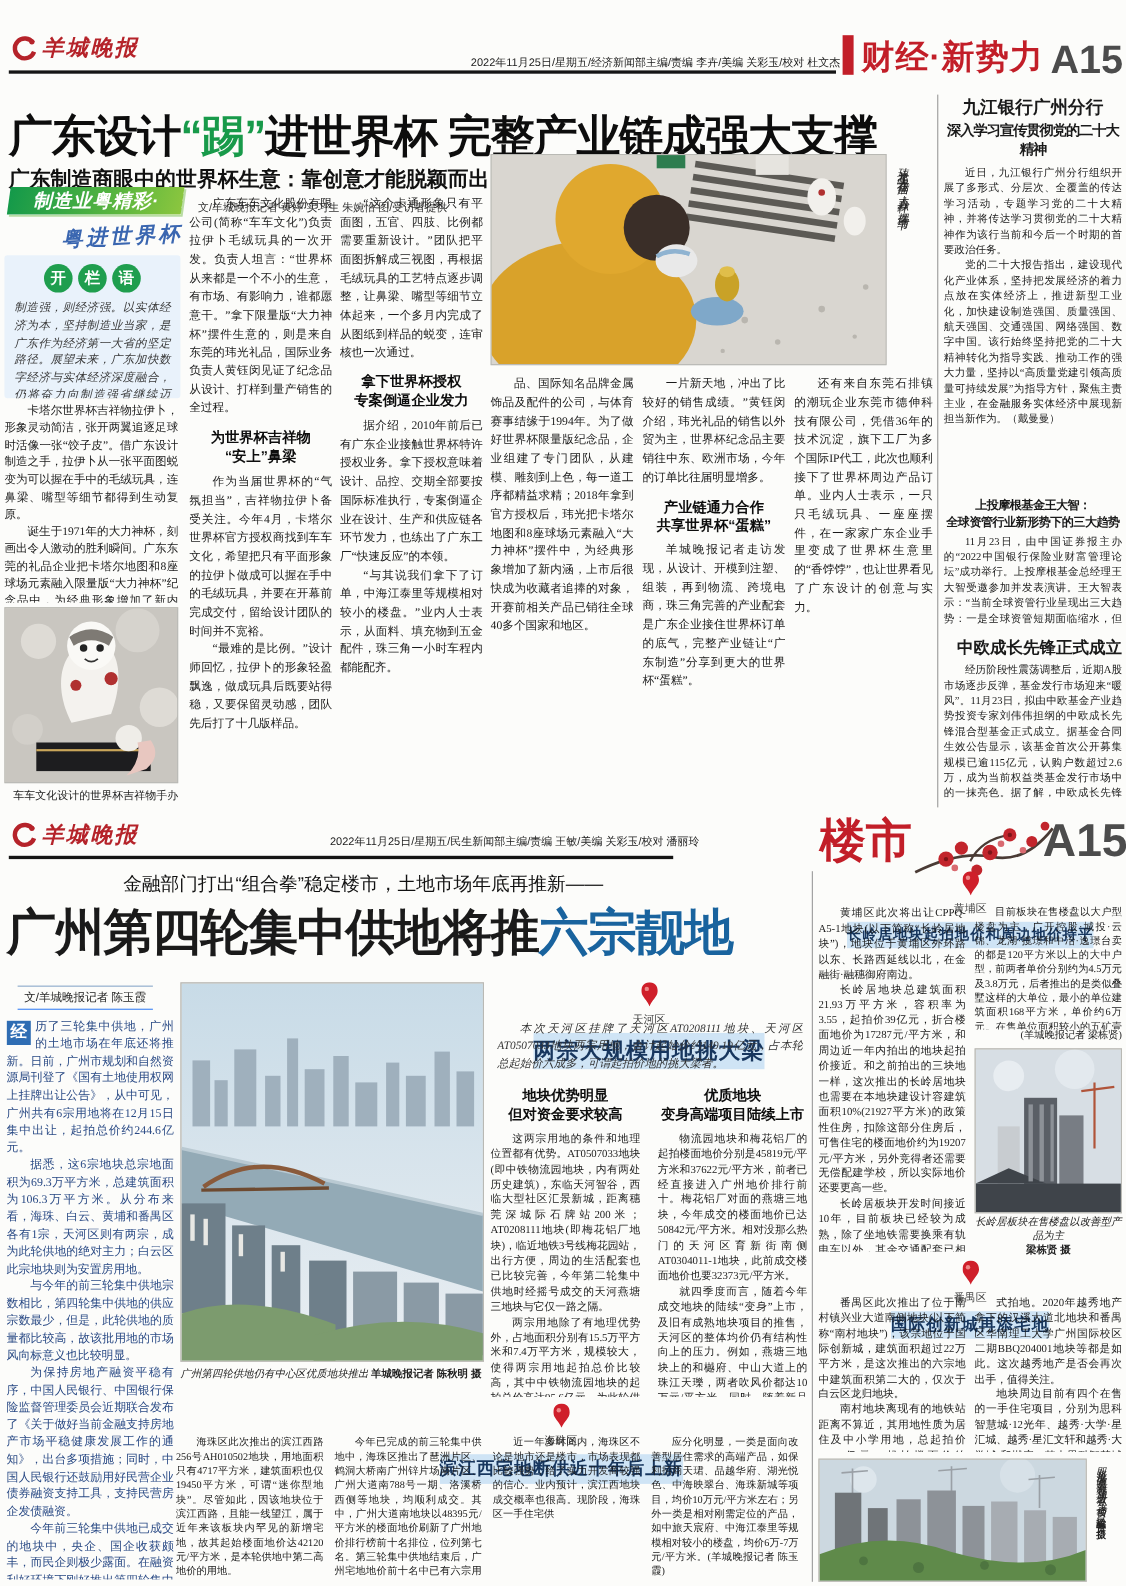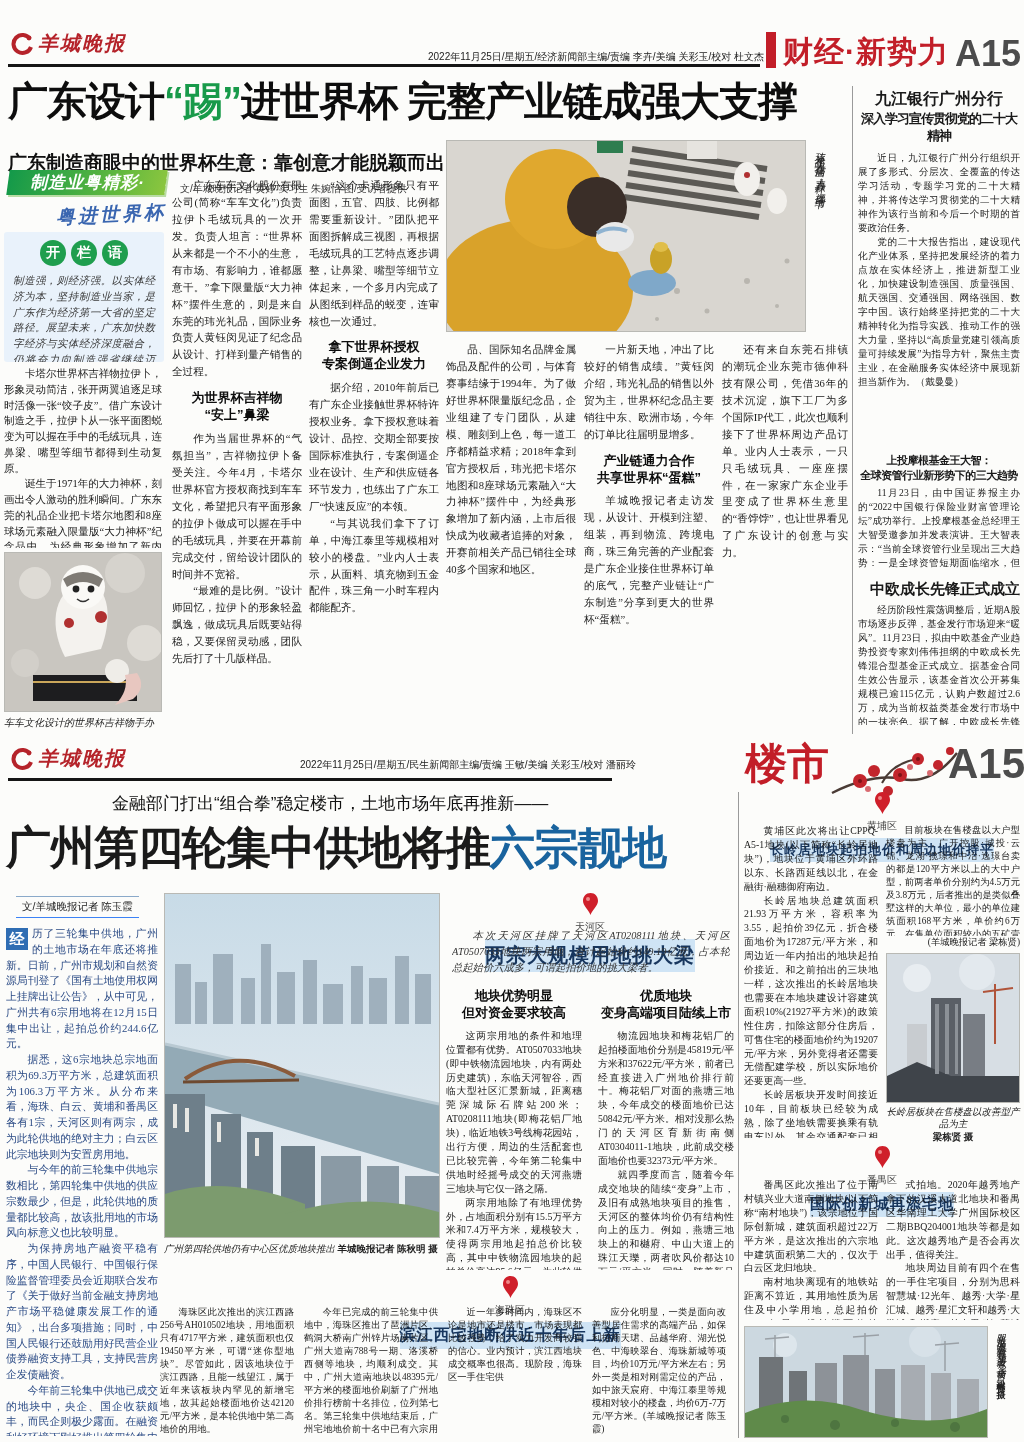--- a/index.html
+++ b/index.html
@@ -28,21 +28,21 @@
            transform:skewX(-8deg);box-shadow:2px 2px 0 #b9dca4;display:flex;align-items:center;justify-content:center;}
   .gbanner span{transform:skewX(8deg);color:#fff;font-weight:bold;font-style:italic;
                 font-size:17px;font-family:"Liberation Sans",sans-serif;letter-spacing:1px;}
   .script{color:#3a66b0;font-size:19px;font-weight:bold;font-style:italic;transform:rotate(-3deg);letter-spacing:3px;}
   .bluepanel{background:#e9f2fb;border-radius:3px;}
   .seal{display:flex;justify-content:center;gap:5px;padding-top:8px;}
   .seal b{width:26px;height:26px;border-radius:50%;background:#1f9e4e;color:#fff;font-size:14px;
           display:flex;align-items:center;justify-content:center;font-weight:bold;}
   .intro{padding:7px 9px;font-size:10.5px;line-height:1.5;color:#3a3a3a;font-style:italic;text-align:justify;}
   .leadtxt{font-size:10.5px;line-height:1.5;}
-  .cap{font-size:10px;font-style:italic;text-align:left;color:#222;}
+  .cap{font-size:10px;text-align:right;color:#222;}
   .colbody{font-size:10.6px;line-height:1.6;}
   .subhd{font-family:"Liberation Sans",sans-serif;font-weight:bold;font-size:13px;text-align:center;
          line-height:1.3;margin:9px 0 7px;text-indent:0;white-space:pre-line;color:#0d0d0d;}
   .vcap{writing-mode:vertical-rl;font-size:10px;font-style:italic;color:#222;letter-spacing:2px;}
   .sidebody{font-size:9.6px;line-height:1.46;}
   .sidet1{font-size:16px;font-weight:bold;text-align:center;font-family:"Liberation Sans",sans-serif;line-height:1.35;}
   .sidet1 .l2{font-size:13px;letter-spacing:-1px;display:block;}
   .sidet2{font-size:11px;font-weight:bold;text-align:center;font-family:"Liberation Sans",sans-serif;
           letter-spacing:-0.5px;line-height:1.35;}
   .sidet3{font-size:15px;font-weight:bold;text-align:center;font-family:"Liberation Sans",sans-serif;margin-left:12px;}
@@ -83,21 +83,21 @@
     <span>羊城晚报</span>
   </div>
   <div class="abs rule" style="left:8px;top:64px;width:752px;"></div>
   <div class="abs dateline" style="left:428px;top:50px;">2022年11月25日/星期五/经济新闻部主编/责编 李卉/美编 关彩玉/校对 杜文杰</div>
   <div class="abs flag" style="left:766px;top:32px;">
     <span class="bar"></span>
     <span class="t">财经·新势力</span>
   </div>
   <div class="abs pageno" style="left:955px;top:33px;">A15</div>
 
-  <div class="abs hl1" style="left:8px;top:74px;">
+  <div class="abs hl1" style="left:8px;top:96px;">
     <span>广东设计</span><span class="grn">“</span><span class="grn">踢</span><span class="grn">”</span><span>进世界杯  完整产业链成强大支撑</span>
   </div>
   <div class="abs deck" style="left:8px;top:150px;">广东制造商眼中的世界杯生意：靠创意才能脱颖而出</div>
   <div class="abs byline" style="left:180px;top:182px;width:260px;">文/羊城晚报记者 黄婷 实习生 朱婉怡 图/受访者提供</div>
 
   <div class="abs gbanner" style="left:8px;top:170px;">
     <span>制造业粤精彩·</span>
   </div>
   <div class="abs script" style="left:56px;top:202px;">粤进世界杯</div>
   <div class="abs bluepanel" style="left:4px;top:232px;width:160px;height:130px;">

